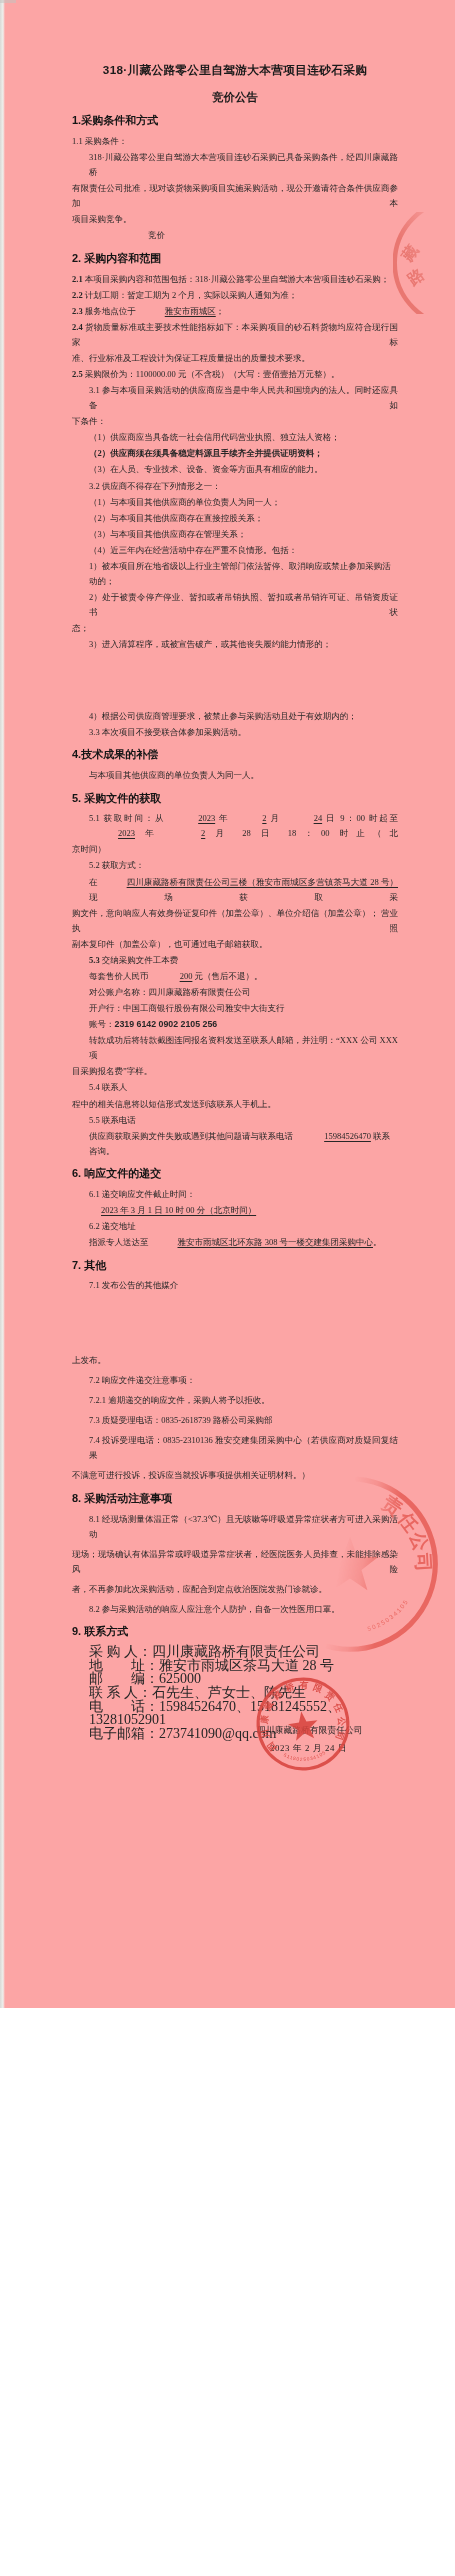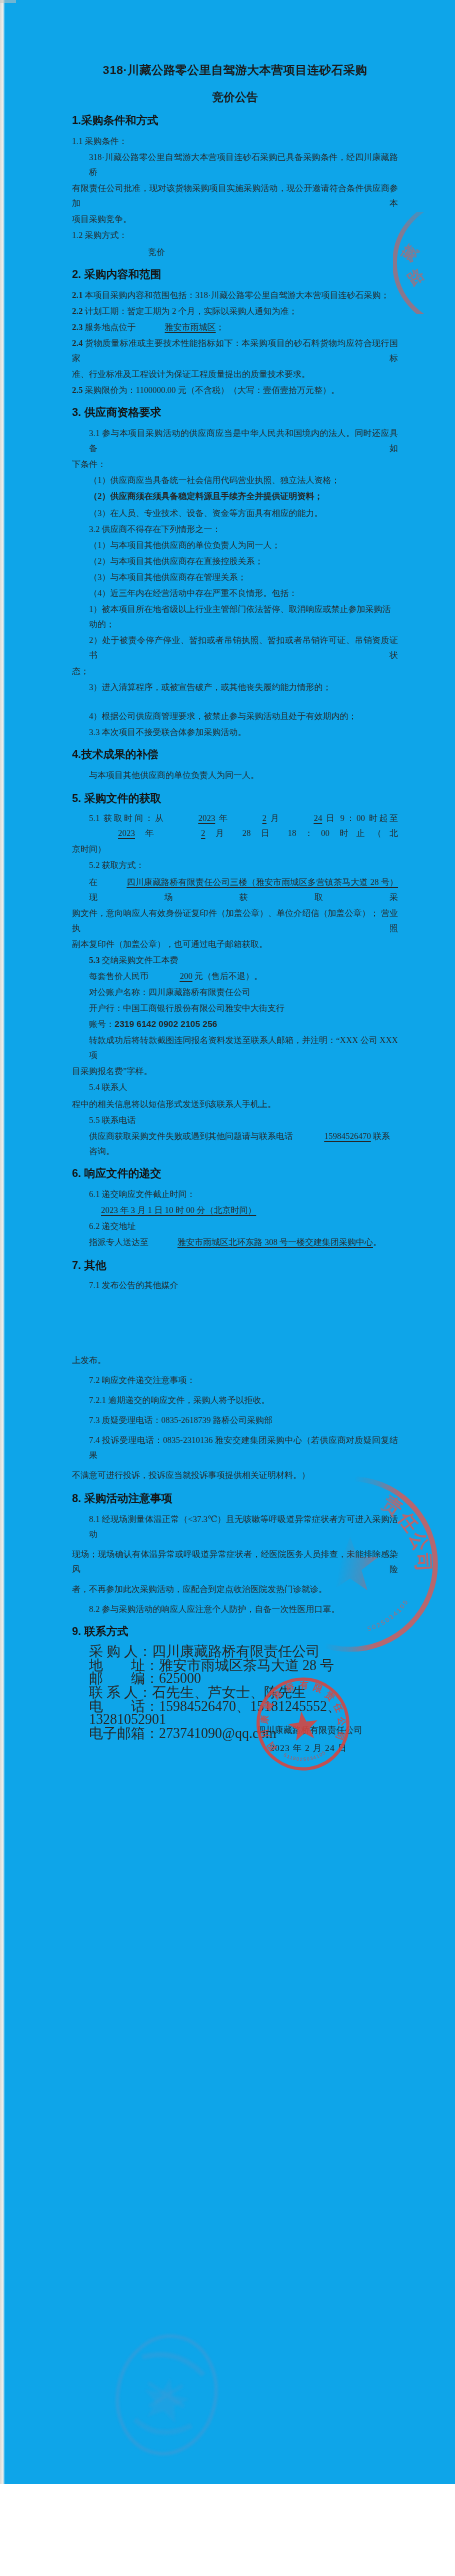--- a/index.html
+++ b/index.html
@@ -1,19 +1,19 @@
 <!DOCTYPE html>
 <html style="font-size:9px"><head>
 <meta charset="utf-8">
 <style>
   html,body{margin:0;padding:0;}
   body{background:#ffffff;}
   .page{
-    position:relative; width:455px; height:2484px; overflow:hidden;
-    background:#0ea5e9;
+    position:relative; width:455px; height:2008px; overflow:hidden;
+    background:#fca5a5;
     font-family:"Liberation Serif","DejaVu Serif",serif;
     color:#272727;
   }
   .scan-edge{position:absolute;left:0;top:0;bottom:0;width:5.1px;
     background:linear-gradient(90deg,#d9d9d6,#efefec 60%,rgba(255,255,255,0));}
   .corner-mark{position:absolute;left:0;top:0;width:16px;height:3.4px;background:#c2c2bf;opacity:.55;}
 
   .blk{position:absolute;left:72px;width:326px;}
   #blk-a{top:61px;}
   #blk-b{top:709px;}
@@ -61,30 +61,28 @@
   <div class="corner-mark"></div>
 
   <div class="blk" id="blk-a">
       <div class="ln t-t1 i0"><span>318·川藏公路零公里自驾游大本营项目连砂石采购</span></div>
       <div class="ln t-t2 i0"><span>竞价公告</span></div>
       <div class="ln t-h i0"><span>1.采购条件和方式</span></div>
       <div class="ln t-p i0"><span>1.1 采购条件：</span></div>
       <div class="ln t-p j i1"><span>318·川藏公路零公里自驾游大本营项目连砂石采购已具备采购条件，经四川康藏路桥</span></div>
       <div class="ln t-p j i0"><span>有限责任公司批准，现对该货物采购项目实施采购活动，现公开邀请符合条件供应商参加本</span></div>
       <div class="ln t-p i0"><span>项目采购竞争。</span></div>
-      <div class="ln t-p i0"><span>1.2 采购方式：</span></div>
       <div class="ln t-p i2"><span>竞价</span></div>
       <div class="ln t-h i0"><span>2. 采购内容和范围</span></div>
       <div class="ln t-p i0"><span class="b">2.1 </span><span>本项目采购内容和范围包括：318·川藏公路零公里自驾游大本营项目连砂石采购；</span></div>
       <div class="ln t-p i0"><span class="b">2.2 </span><span>计划工期：暂定工期为 2 个月，实际以采购人通知为准；</span></div>
       <div class="ln t-p i0"><span class="b">2.3 </span><span>服务地点位于</span><span class="u">雅安市雨城区</span><span>；</span></div>
       <div class="ln t-p j i0"><span class="b">2.4 </span><span>货物质量标准或主要技术性能指标如下：本采购项目的砂石料货物均应符合现行国家标</span></div>
       <div class="ln t-p i0"><span>准、行业标准及工程设计为保证工程质量提出的质量技术要求。</span></div>
       <div class="ln t-p i0"><span class="b">2.5 </span><span>采购限价为：1100000.00 元（不含税）（大写：壹佰壹拾万元整）。</span></div>
-      <div class="ln t-h i0"><span>3. 供应商资格要求</span></div>
       <div class="ln t-p j i1"><span>3.1 参与本项目采购活动的供应商应当是中华人民共和国境内的法人。同时还应具备如</span></div>
       <div class="ln t-p i0"><span>下条件：</span></div>
       <div class="ln t-p i1"><span>（1）供应商应当具备统一社会信用代码营业执照、独立法人资格；</span></div>
       <div class="ln t-p i1"><span class="b">（2）供应商须在须具备稳定料源且手续齐全并提供证明资料；</span></div>
       <div class="ln t-p i1"><span>（3）在人员、专业技术、设备、资金等方面具有相应的能力。</span></div>
       <div class="ln t-p i1"><span>3.2 供应商不得存在下列情形之一：</span></div>
       <div class="ln t-p i1"><span>（1）与本项目其他供应商的单位负责人为同一人；</span></div>
       <div class="ln t-p i1"><span>（2）与本项目其他供应商存在直接控股关系；</span></div>
       <div class="ln t-p i1"><span>（3）与本项目其他供应商存在管理关系；</span></div>
       <div class="ln t-p i1"><span>（4）近三年内在经营活动中存在严重不良情形。包括：</span></div>

